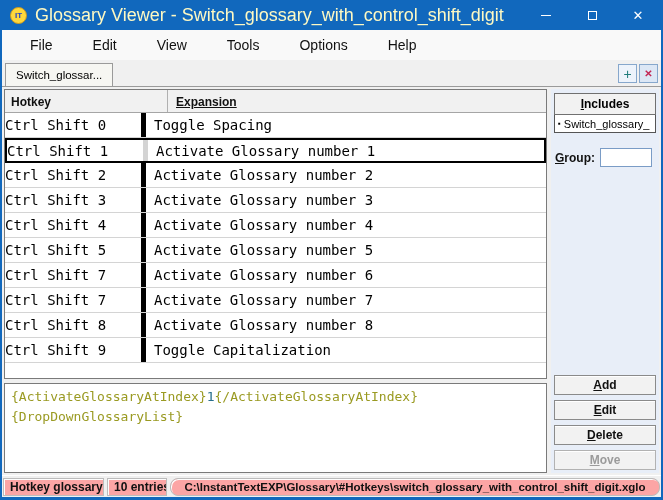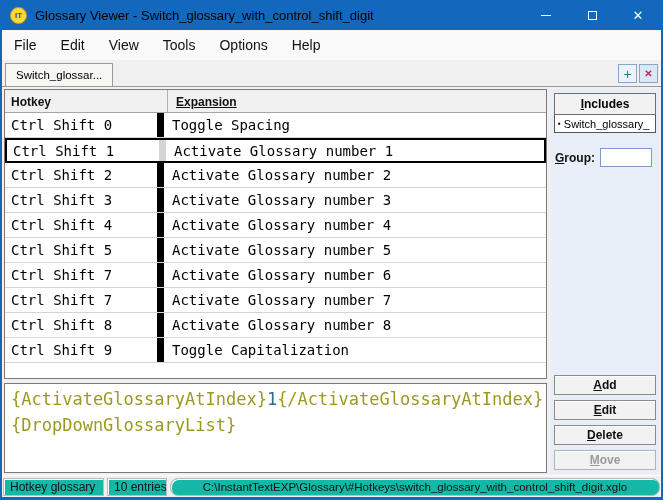--- a/index.html
+++ b/index.html
@@ -14,29 +14,29 @@
   }
   
   .titlebar { height:30px; background:#1168bd; display:flex; align-items:center; flex-shrink:0; }
   .app-icon {
     width:17px; height:17px; border-radius:50%;
     background:#ffd83b; border:1px solid #cf9b1d;
     color:#2143c9; font-size:8px; font-weight:bold;
     display:flex; align-items:center; justify-content:center;
     margin:0 8px; flex-shrink:0;
   }
-  .title-text { color:#000000; font-size:13px; flex:1; white-space:nowrap; overflow:hidden; }
+  .title-text { color:#fef9c3; font-size:18px; flex:1; white-space:nowrap; overflow:hidden; }
   .win-controls { display:flex; height:100%; }
   .win-btn { width:46px; height:100%; display:flex; align-items:center; justify-content:center; color:#fff; background:transparent; border:none; padding:0; }
   .min-glyph { width:10px; height:0; border-top:1px solid #fff; display:block; }
   .max-glyph { width:9px; height:9px; border:1px solid #fff; display:block; }
   .close-glyph { font-size:13px; line-height:1; }
   
   .menubar { height:30px; background:#f9f9f9; display:flex; align-items:stretch; flex-shrink:0; font-size:14px; color:#111; }
-  .menu-item { padding:0 12px; display:flex; align-items:center; margin-left:0; }
+  .menu-item { padding:0 12px; display:flex; align-items:center; margin-left:16px; }
   
   .tabbar { height:27px; background:#f0f0f0; border-bottom:1px solid #9a9a9a; display:flex; align-items:flex-end; padding:0 2px; flex-shrink:0; }
   .tab {
     height:23px; background:#f6f6f2; border:1px solid #9a9a9a; border-bottom:none;
     padding:0 10px; font-size:11.5px; display:flex; align-items:center; margin-left:1px;
   }
   .tab-spacer { flex:1; }
   .tab-btn {
     width:19px; height:19px; border:1px solid #86a7cc;
     display:flex; align-items:center; justify-content:center;
@@ -47,47 +47,47 @@
   
   .content { flex:1; padding:2px; display:flex; min-height:0; }
   .left-col { flex:1; display:flex; flex-direction:column; min-width:0; }
   .table-panel { height:290px; background:#fff; border:1px solid #7a7a7a; overflow:hidden; display:flex; flex-direction:column; flex-shrink:0; }
   .thead { display:flex; height:23px; background:#f1f1f1; border-bottom:1px solid #a5a5a5; flex-shrink:0; font-size:12px; font-weight:bold; color:#111; }
   .th1 { width:163px; border-right:1px solid #b0b0b0; padding:5px 3px 0 6px; }
   .th2 { flex:1; padding:5px 0 0 8px;text-decoration:underline; }
   .tbody { flex:1; overflow:hidden; }
   .trow { display:flex; height:25px; font-family:"DejaVu Sans Mono", monospace; font-size:14px; border-bottom:1px solid #d4d4d4; flex-shrink:0; color:#000; }
   .trow .cell { display:flex; align-items:center; height:100%; white-space:nowrap; overflow:hidden; }
-  .trow .c1 { width:159px; padding-left:6px; border-right:7px solid #000000; }
+  .trow .c1 { width:141px; border-right:5px solid #000000; }
   .trow .c2 { flex:1; padding-left:8px; }
   .trow.selected { border:2px solid #000; }
   .trow.selected .c1 { border-right-color:#d4d4d4; }
   .editor {
     flex:1; margin-top:4px; background:#fff; border:1px solid #7a7a7a;
-    font-family:"DejaVu Sans Mono", monospace; font-size:17px; line-height:1.5;
+    font-family:"DejaVu Sans Mono", monospace; font-size:13px; line-height:1.5;
     padding:3px 6px; white-space:nowrap; overflow:hidden;
   }
   .code-cmd { color:#9a9a22; }
   .code-val { color:#266e8c; }
   
   .side-panel { width:108px; margin-left:4px; background:#e8eef8; display:flex; flex-direction:column; flex-shrink:0; padding:3px 2px 1px 2px; }
   .includes-btn { height:22px; background:#f2f2f2; border:1px solid #707070; font-size:12px; font-weight:bold; margin:1px 1px 0 1px; font-family:"Liberation Sans", sans-serif; }
   .includes-list { background:#fff; border:1px solid #555; border-top:none; height:18px; margin:0 1px; font-size:11px; display:flex; align-items:center; padding-left:3px; white-space:nowrap; overflow:hidden; }
   .bullet { font-size:8px; margin-right:3px; }
   .group-row { display:flex; align-items:center; margin:15px 1px 0 2px; }
   .group-label { font-size:12px; font-weight:bold; color:#111; }
   .group-input { width:52px; height:19px; margin-left:5px; border:1px solid #7a9cc6; background:#fff; padding:0 3px; font-size:11px; }
   .side-spacer { flex:1; }
   .side-buttons { display:flex; flex-direction:column; gap:5px; padding:0 1px 2px 1px; }
   .sbtn { height:20px; background:#f2f2f2; border:1px solid #8a8a8a; font-size:12px; font-weight:bold; font-family:"Liberation Sans", sans-serif; color:#111; box-shadow:inset 0 1px 0 #fff; }
   .sbtn:disabled { color:#9b9b9b; border-color:#b2b2b2; }
   .accel { text-decoration:underline; }
   
   .statusbar { height:22px; background:#f0f0f0; border-top:1px solid #ffffff; display:flex; align-items:stretch; padding:2px 1px 1px 1px; gap:3px; font-size:12px; flex-shrink:0; color:#111; }
-  .status-cell { border:1px solid #bcbcbc; box-shadow:inset 1px 1px 0 #fdfdfd; display:flex; align-items:center; padding:0 6px; background:#14b8a6; white-space:nowrap; overflow:hidden; }
+  .status-cell { border:1px solid #bcbcbc; box-shadow:inset 1px 1px 0 #fdfdfd; display:flex; align-items:center; padding:0 6px; background:#fca5a5; white-space:nowrap; overflow:hidden;font-weight:bold; }
   .sc1 { width:101px; }
   .sc2 { width:60px; }
   .sc3 { flex:1; justify-content:center; font-size:11.5px;border-radius:8px; }
 </style>
 </head>
 <body>
 
 <div class="window">
 
   <div class="titlebar">

